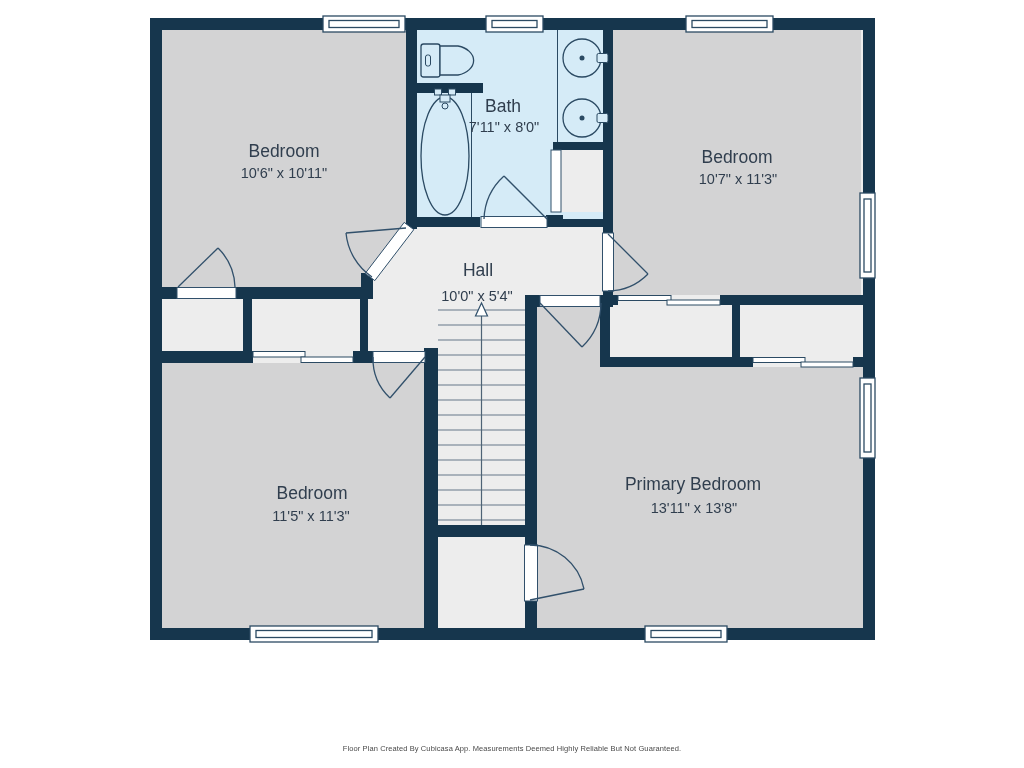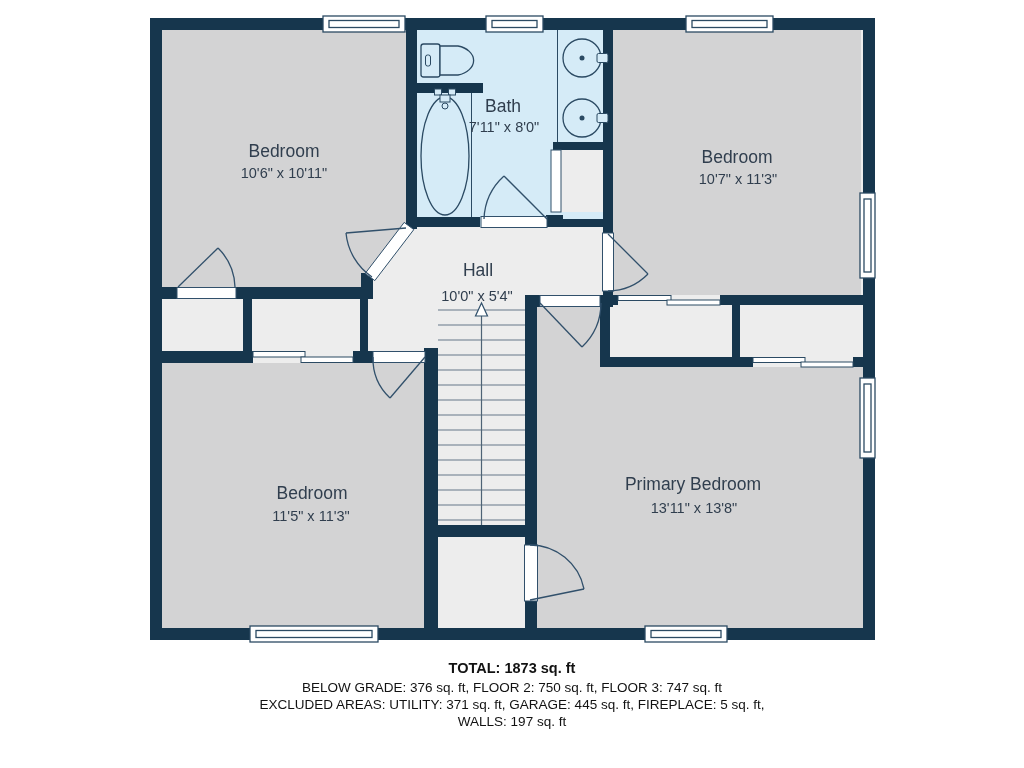--- a/index.html
+++ b/index.html
@@ -214,19 +214,14 @@
     <text class="room-dims" x="738" y="184">10'7" x 11'3"</text>
     <text class="room-name" x="478" y="276">Hall</text>
     <text class="room-dims" x="477" y="301">10'0" x 5'4"</text>
     <text class="room-name" x="312" y="499">Bedroom</text>
     <text class="room-dims" x="311" y="521">11'5" x 11'3"</text>
     <text class="room-name" x="693" y="490">Primary Bedroom</text>
     <text class="room-dims" x="694" y="513">13'11" x 13'8"</text>
   </g>
 </svg>
 
-  <div class="summary">
-    <p class="summary-total">TOTAL: 1873 sq. ft</p>
-    <p class="summary-line">BELOW GRADE: 376 sq. ft, FLOOR 2: 750 sq. ft, FLOOR 3: 747 sq. ft</p>
-    <p class="summary-line">EXCLUDED AREAS: UTILITY: 371 sq. ft, GARAGE: 445 sq. ft, FIREPLACE: 5 sq. ft,</p>
-    <p class="summary-line">WALLS: 197 sq. ft</p>
-  </div>
+  <div class="plan-footer">Floor Plan Created By Cubicasa App. Measurements Deemed Highly Reliable But Not Guaranteed.</div>
 </div>
 
 </body></html>

